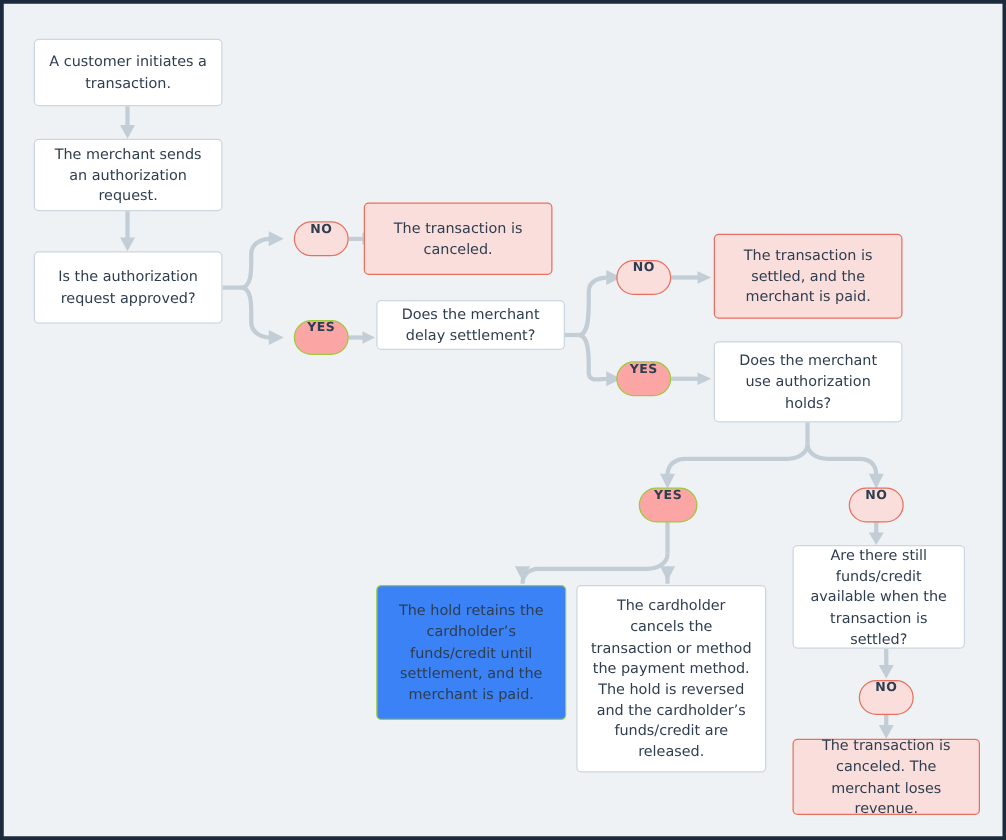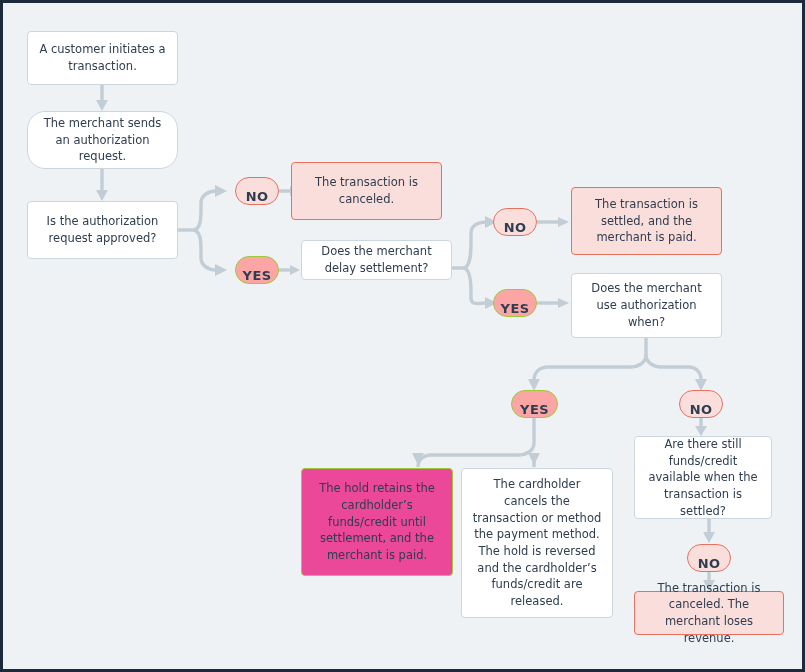--- a/index.html
+++ b/index.html
@@ -33,32 +33,32 @@
   }
   .node-white {
     background: #ffffff;
     border: 1.3px solid #ccd6e0;
   }
   .node-red {
     background: #fadedb;
     border: 1.5px solid #e8705f;
   }
   .node-green {
-    background: #ec4899;
+    background: #3b82f6;
     border: 1.5px solid #9dc93b;
     justify-content: center;
   }
   .pill {
     position: absolute;
     box-sizing: border-box;
     display: flex;
-    align-items: flex-end;
+    align-items: flex-start;
     justify-content: center;
     border-radius: 999px;
-    font-size: 13px;
+    font-size: 10px;
     font-weight: 600;
     letter-spacing: .4px;
     color: #2e3d4f;
     z-index: 4;
   }
   .pill-red {
     background: #fadedb;
     border: 1.7px solid #e8705f;
   }
   .pill-green {
@@ -132,57 +132,57 @@
     <polygon points="700,529 712,529 706,540"></polygon>
 
     <line x1="706" y1="569" x2="706" y2="578"></line>
     <polygon points="700,577 712,577 706,588"></polygon>
   </svg>
 
   <div class="node node-white" style="left:24px; top:28px; width:151px; height:54px;">
     <span>A customer initiates a transaction.</span>
   </div>
 
-  <div class="node node-white" style="left:24px; top:108px; width:151px; height:58px;border-radius:18px;">
+  <div class="node node-white" style="left:24px; top:108px; width:151px; height:58px;">
     <span>The merchant sends an authorization request.</span>
   </div>
 
   <div class="node node-white" style="left:24px; top:198px; width:151px; height:58px;text-align:center;">
     <span>Is the authorization request approved?</span>
   </div>
 
   <div class="node node-red" style="left:288px; top:159px; width:151px; height:58px;">
     <span>The transaction is canceled.</span>
   </div>
 
   <div class="node node-white" style="left:298px; top:237px; width:151px; height:40px;">
     <span>Does the merchant delay settlement?</span>
   </div>
 
   <div class="node node-red" style="left:568px; top:184px; width:151px; height:68px;">
     <span>The transaction is settled, and the merchant is paid.</span>
   </div>
 
   <div class="node node-white" style="left:568px; top:270px; width:151px; height:65px;">
-    <span>Does the merchant use authorization when?</span>
+    <span>Does the merchant use authorization holds?</span>
   </div>
 
   <div class="node node-green" style="left:298px; top:465px; width:152px; height:108px;">
     <span>The hold retains the cardholder’s funds/credit until settlement, and the merchant is paid.</span>
   </div>
 
   <div class="node node-white" style="left:458px; top:465px; width:152px; height:150px;">
     <span>The cardholder cancels the transaction or method the payment method. The hold is reversed and the cardholder’s funds/credit are released.</span>
   </div>
 
   <div class="node node-white" style="left:631px; top:433px; width:138px; height:83px;">
     <span>Are there still funds/credit available when the transaction is settled?</span>
   </div>
 
-  <div class="node node-red" style="left:631px; top:588px; width:150px; height:44px;">
+  <div class="node node-red" style="left:631px; top:588px; width:150px; height:61px;">
     <span>The transaction is canceled. The merchant loses revenue.</span>
   </div>
 
   <div class="pill pill-red" style="left:232px; top:174px; width:44px; height:28px;">
     <span>NO</span>
   </div>
 
   <div class="pill pill-green" style="left:232px; top:253px; width:44px; height:28px;">
     <span>YES</span>
   </div>

